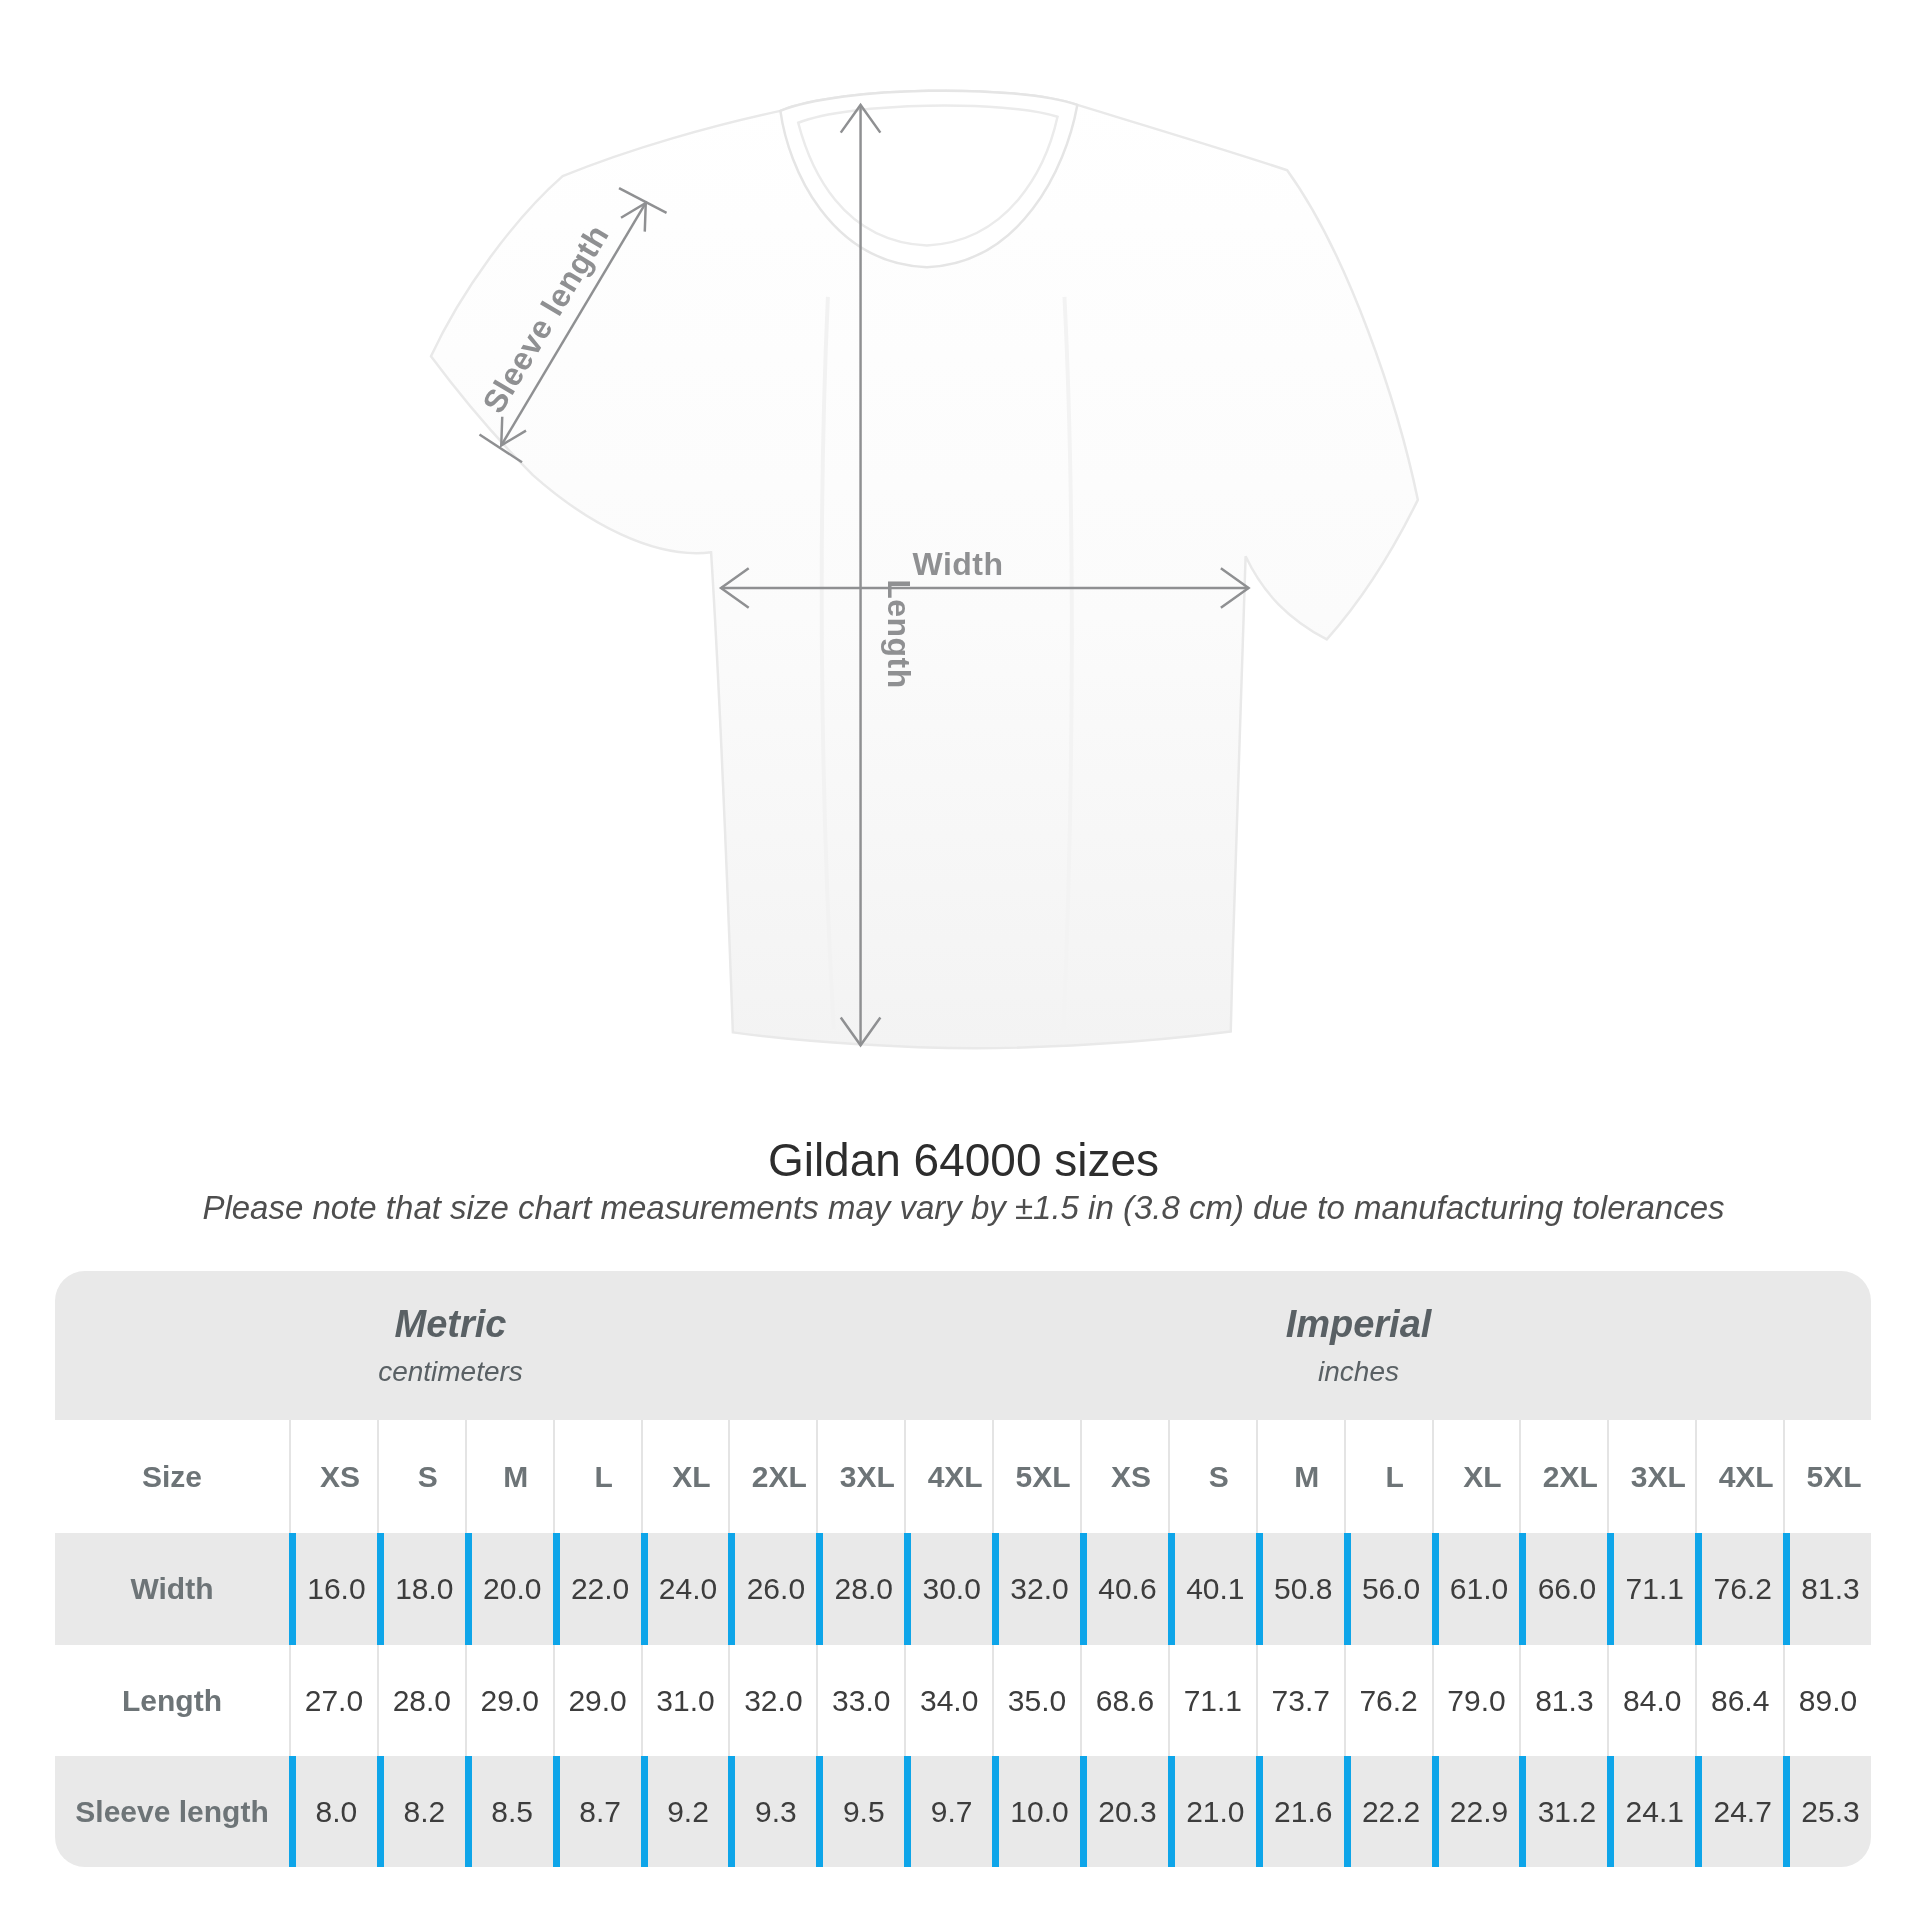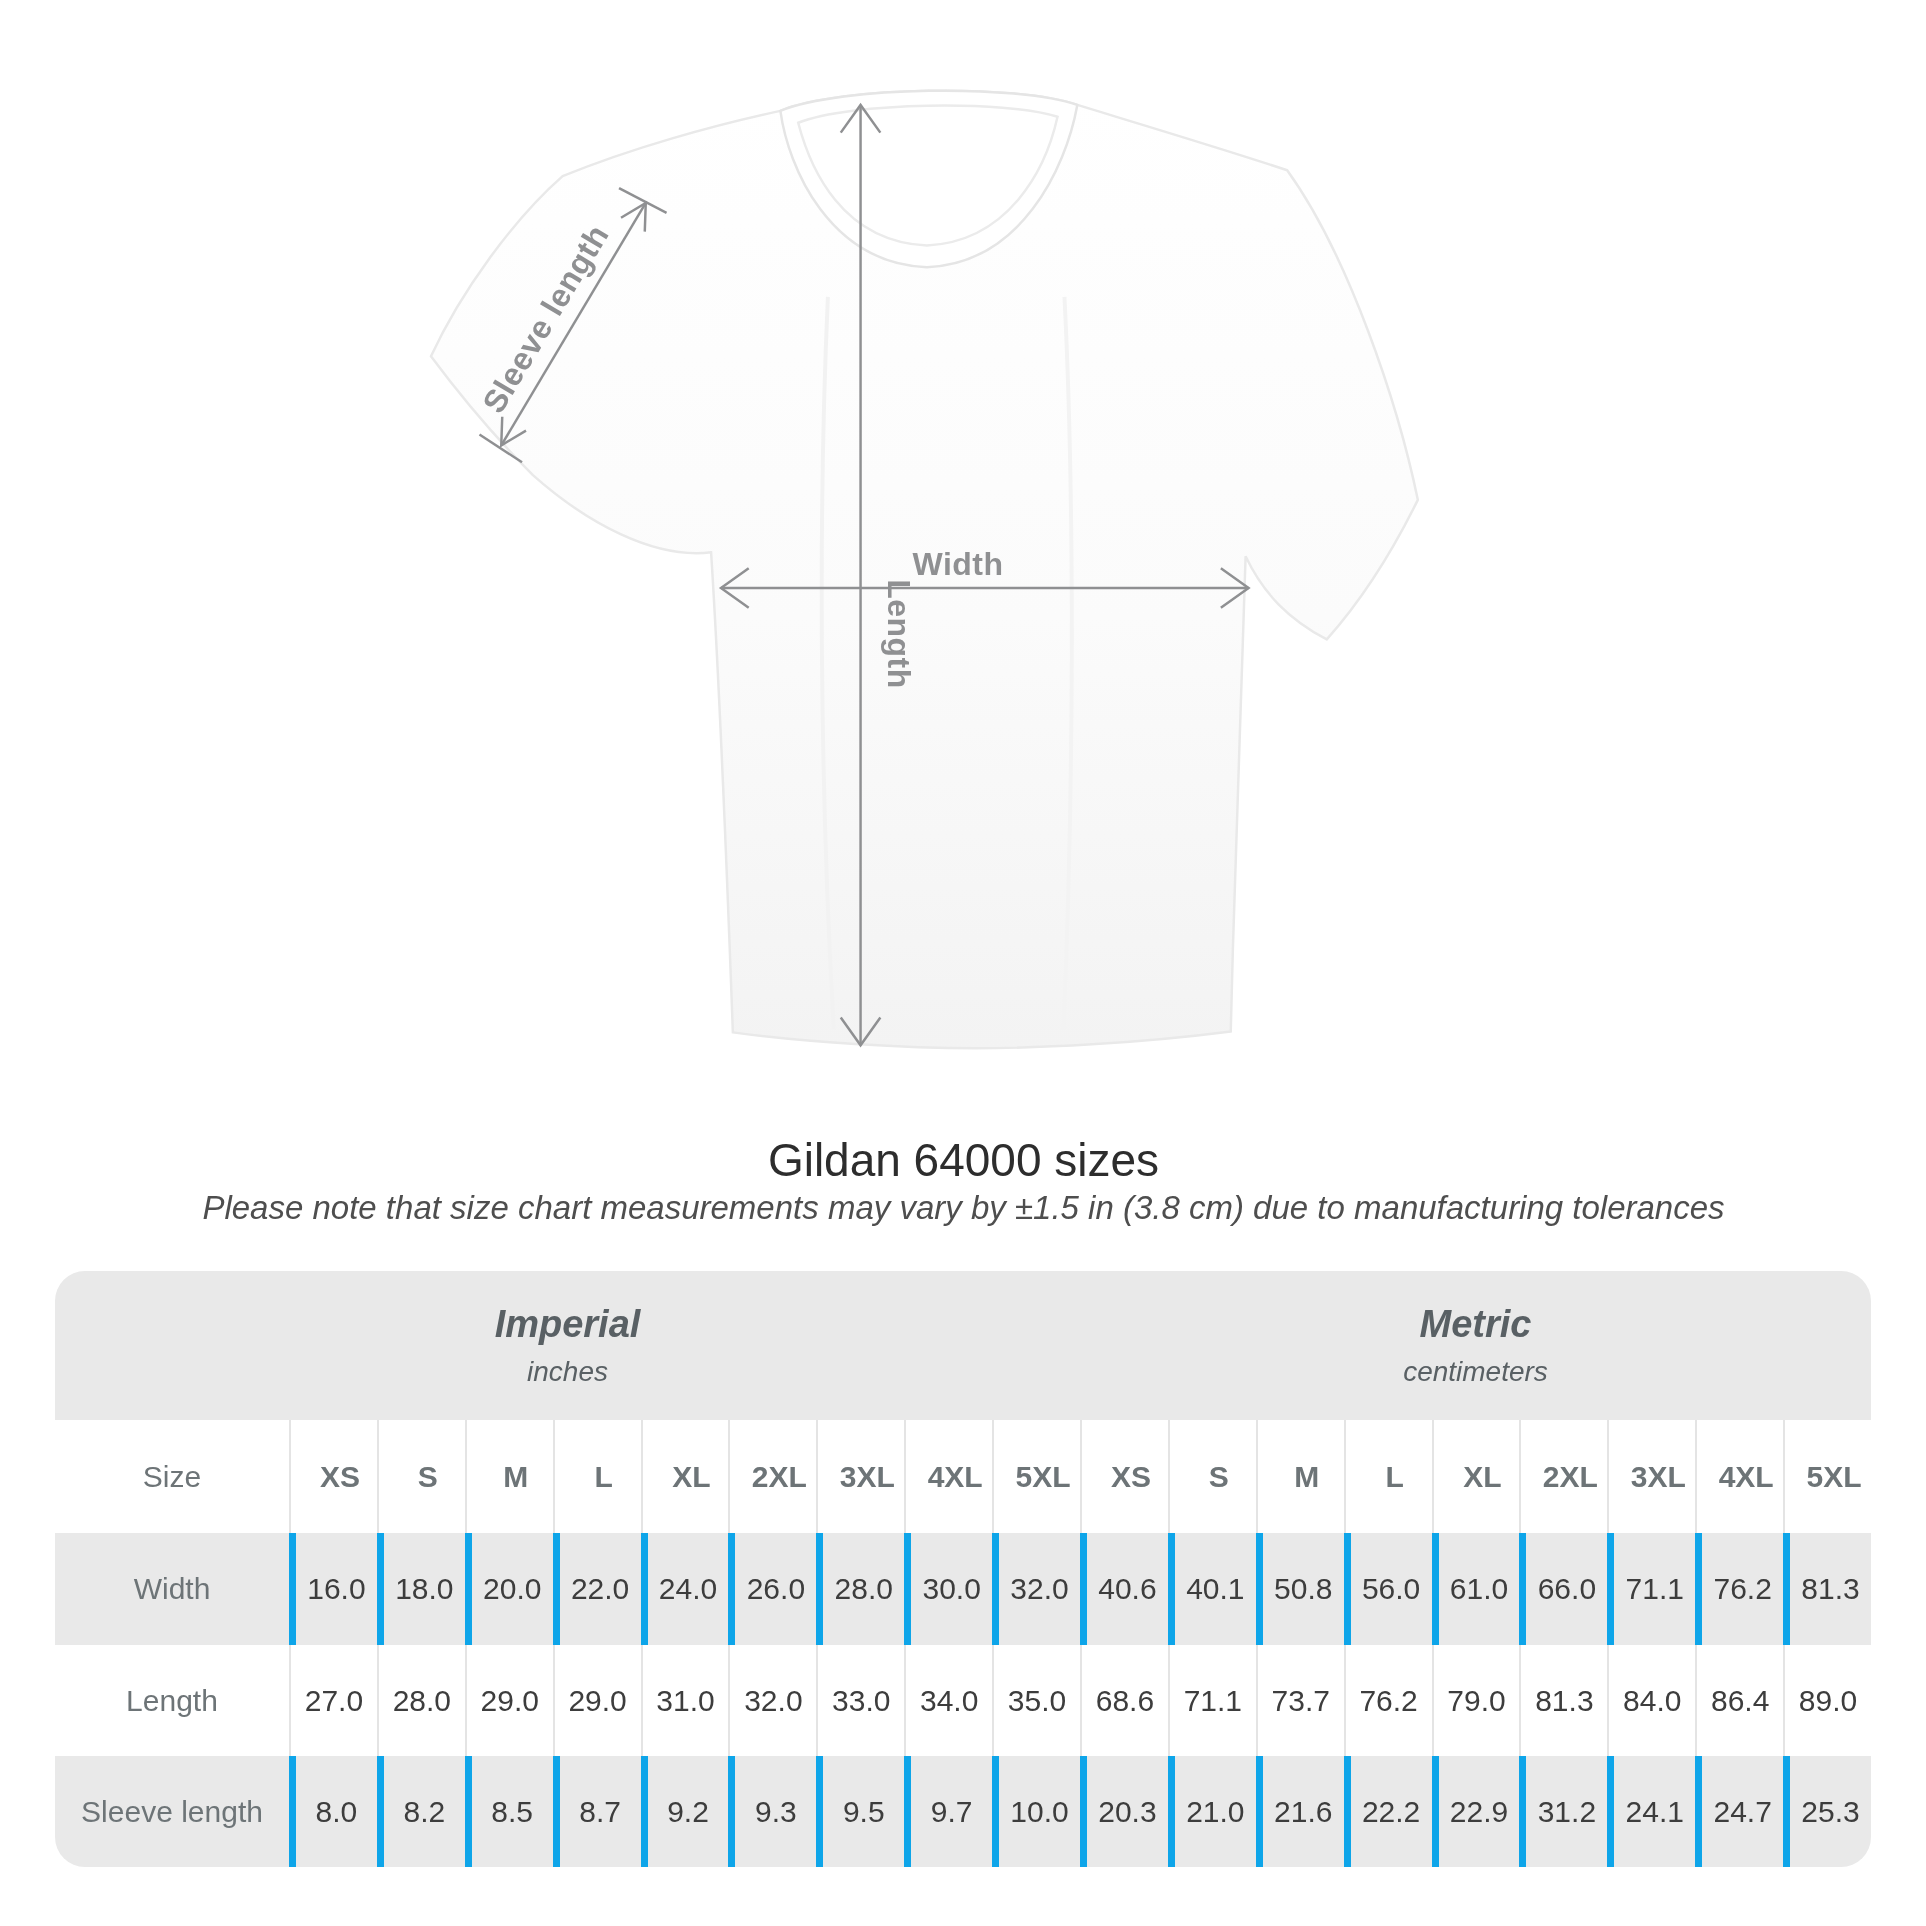--- a/index.html
+++ b/index.html
@@ -44,21 +44,21 @@
 
   .data-row { display:grid; grid-template-columns:234px repeat(18,1fr); }
   .row-white { background:#ffffff; }
   .row-gray  { background:#e9e9e9; }
   .cell {
     display:flex; align-items:center; justify-content:center;
     font-size:30px; color:#3d3d3d;
   }
   .row-white .cell + .cell { border-left:2px solid #e4e4e4; }
   .row-gray  .cell + .cell { border-left:7px solid #0ea5e9; }
-  .cell.lbl { font-weight:400; color:#6d7477; }
+  .cell.lbl { font-weight:700; color:#6d7477; }
   .cell.szh { font-weight:700; color:#6d7477;padding-left:12px; }
 </style>
 </head>
 <body>
 
 <div class="page">
 
   <svg class="figure-svg" width="1927" height="1168" viewBox="0 0 1946 1180">
     <defs>
       <linearGradient id="shirtGrad" x1="0" y1="0" x2="0" y2="1">
@@ -120,27 +120,27 @@
   <div class="shirt-label lbl-sleeve">Sleeve length</div>
   <div class="shirt-label lbl-length">Length</div>
   <div class="shirt-label lbl-width">Width</div>
 
   <div class="page-title">Gildan 64000 sizes</div>
   <div class="page-subtitle">Please note that size chart measurements may vary by ±1.5 in (3.8 cm) due to manufacturing tolerances</div>
 
   <div class="size-table">
 
     <div class="unit-row">
+      <div class="unit-cell metric">
+        <div class="unit-system">Metric</div>
+        <div class="unit-name">centimeters</div>
+      </div>
       <div class="unit-cell imperial">
         <div class="unit-system">Imperial</div>
         <div class="unit-name">inches</div>
-      </div>
-      <div class="unit-cell metric">
-        <div class="unit-system">Metric</div>
-        <div class="unit-name">centimeters</div>
       </div>
     </div>
 
     <div class="data-row row-white" style="height:113px">
       <div class="cell lbl">Size</div>
       <div class="cell szh">XS</div>
       <div class="cell szh">S</div>
       <div class="cell szh">M</div>
       <div class="cell szh">L</div>
       <div class="cell szh">XL</div>

